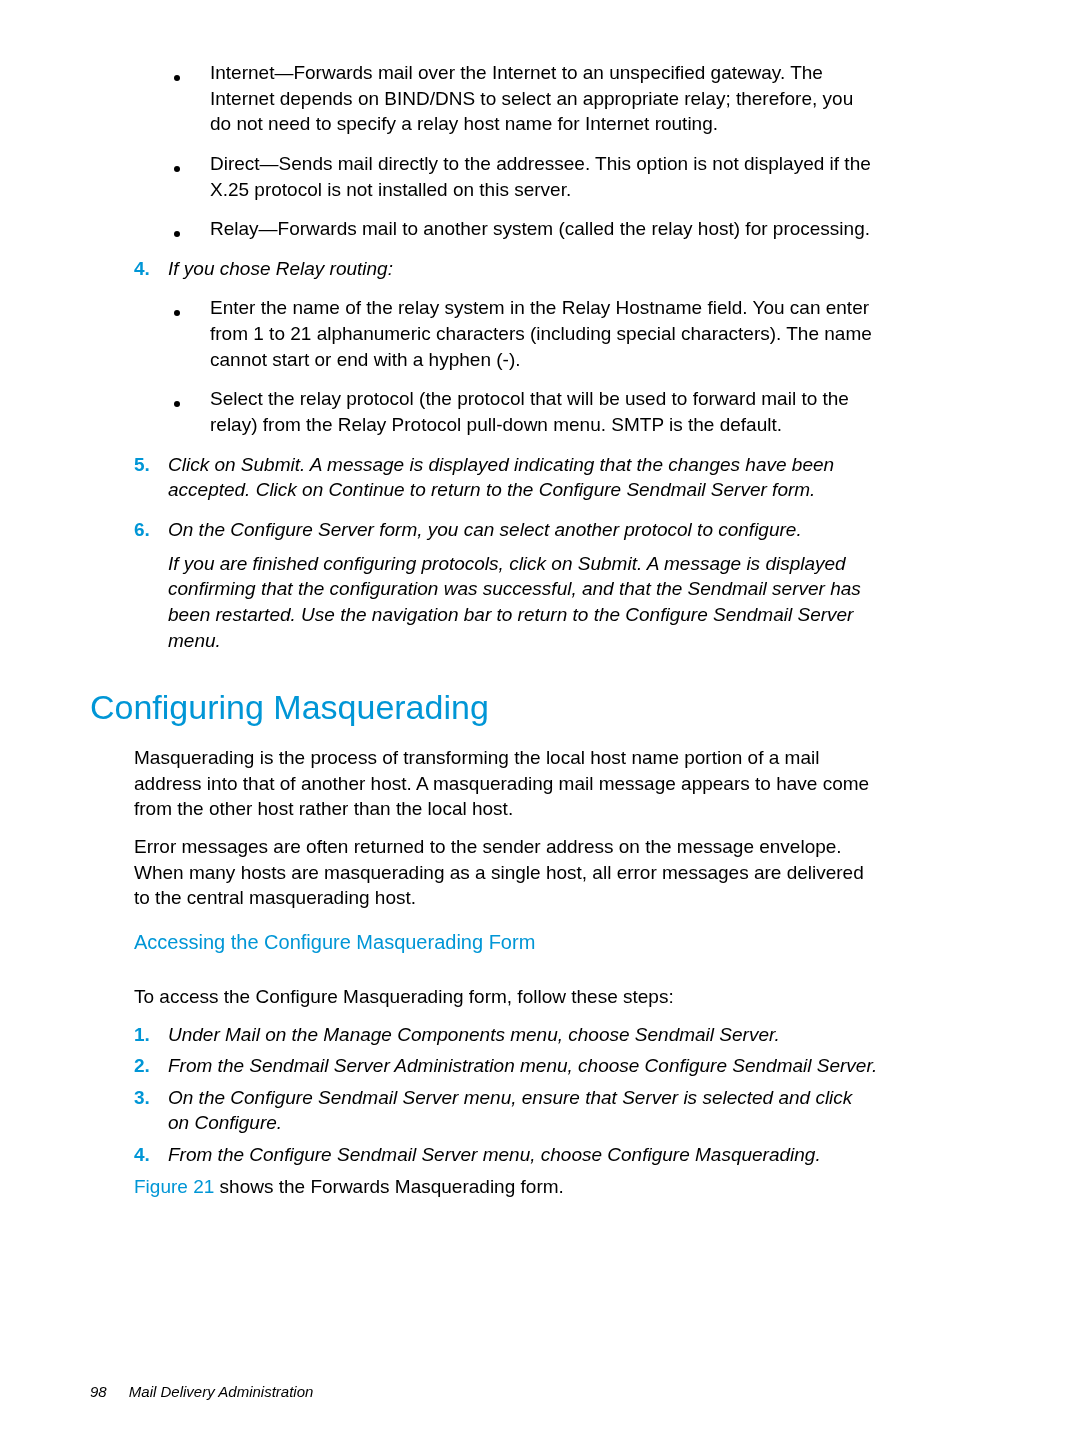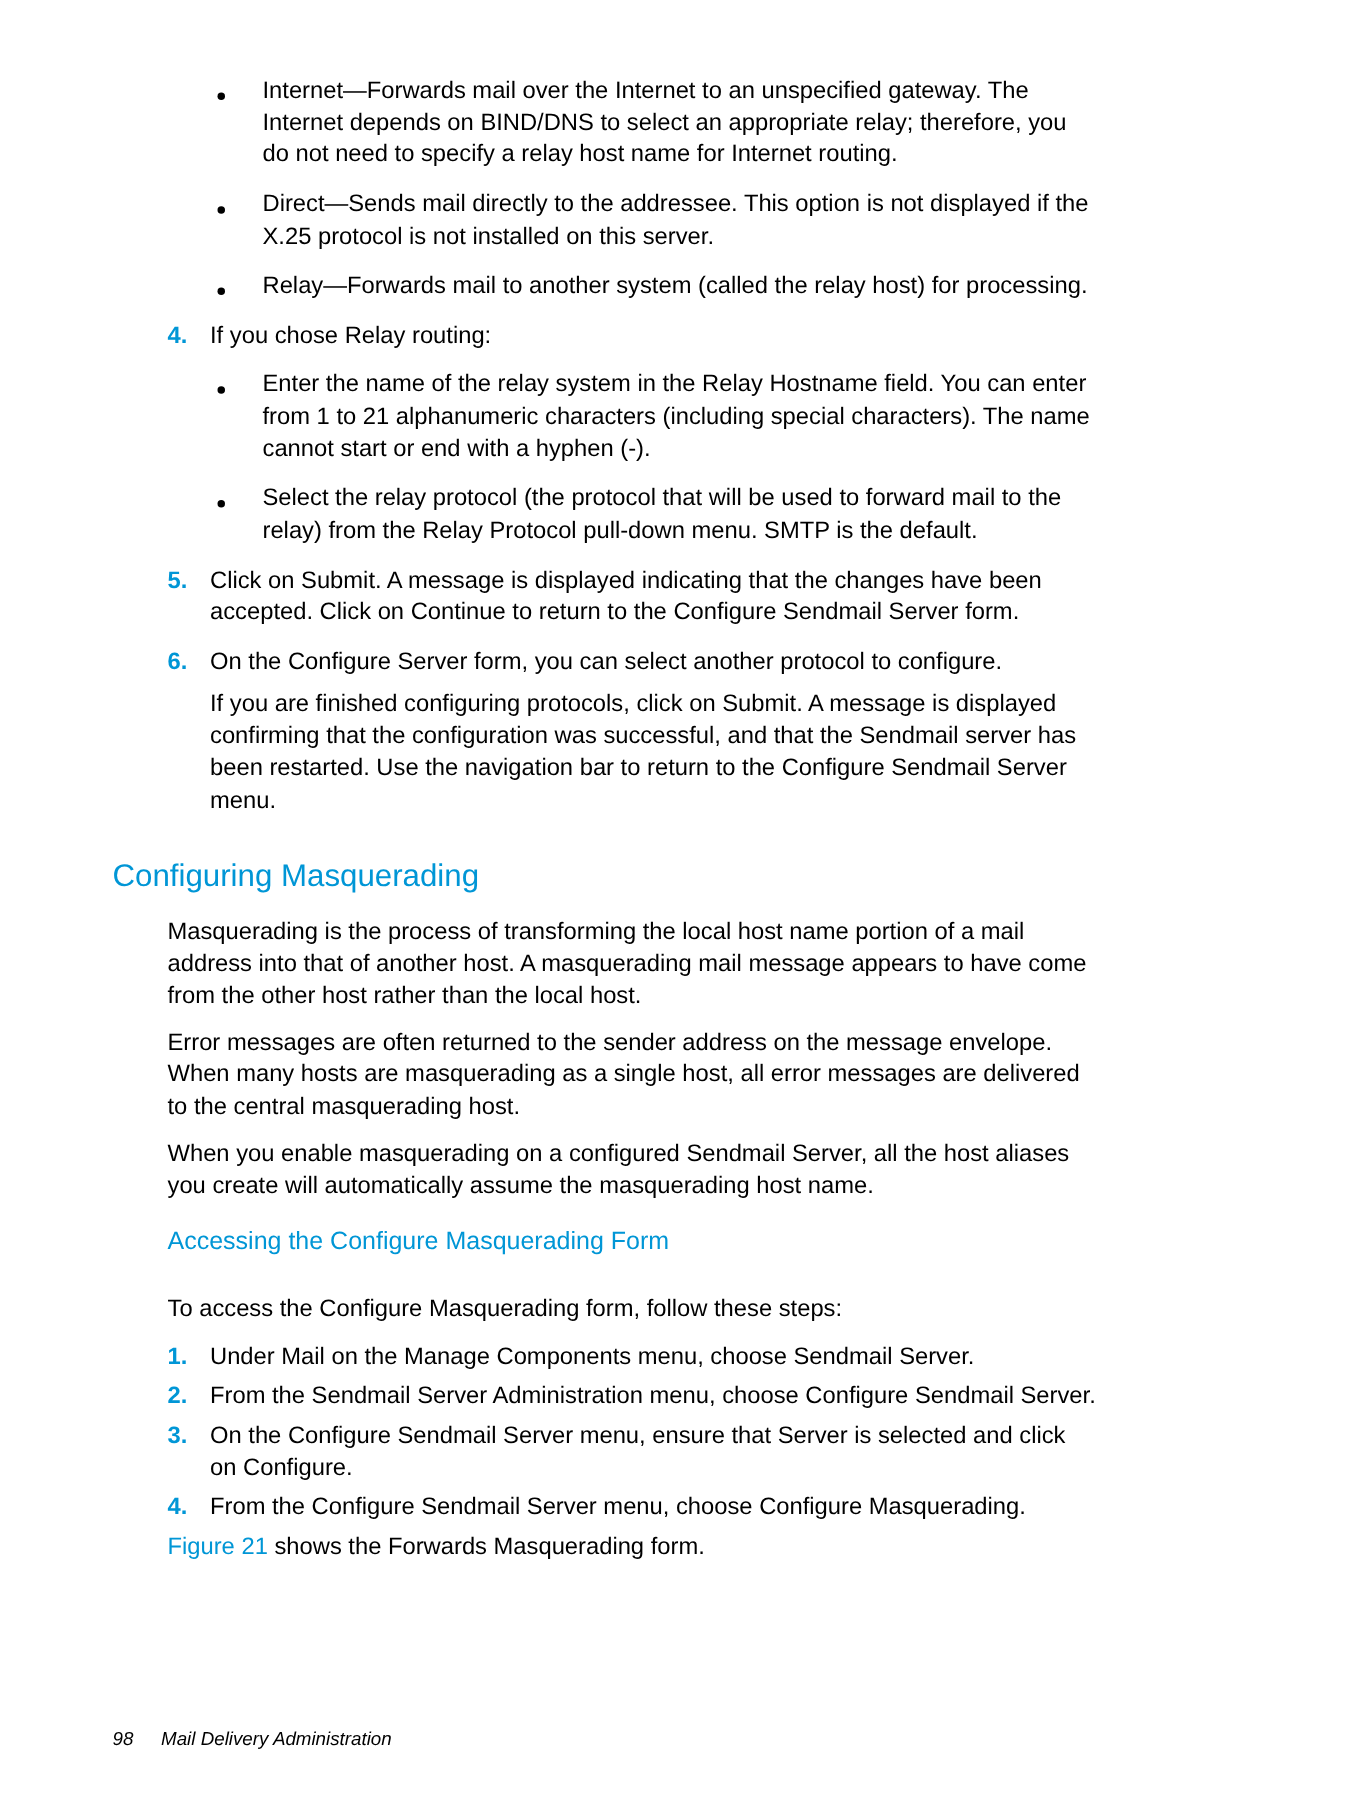--- a/index.html
+++ b/index.html
@@ -53,27 +53,28 @@
     margin-bottom: 6px;
   }
   .num-list .num {
     width: 34px;
     flex-shrink: 0;
     color: #0096d6;
     font-weight: bold;
   }
   .num-list .text {
     flex: 1;
+    font-style: italic;
   }
   .num-list .text p {
     margin: 0 0 8px 0;
   }
   .h2 {
     color: #0096d6;
-    font-size: 25px;
+    font-size: 34px;
     margin: 24px 0 14px 0;
     font-weight: normal;
   }
   .h3 {
     color: #0096d6;
     font-size: 20px;
     margin: 18px 0 28px 0;
     font-weight: normal;
   }
   .body-indent {
@@ -150,21 +151,20 @@
         <p>If you are finished configuring protocols, click on Submit. A message is displayed confirming that the configuration was successful, and that the Sendmail server has been restarted. Use the navigation bar to return to the Configure Sendmail Server menu.</p>
       </div>
     </div>
   </div>
 
   <div class="h2">Configuring Masquerading</div>
 
   <div class="body-indent">
     <p>Masquerading is the process of transforming the local host name portion of a mail address into that of another host. A masquerading mail message appears to have come from the other host rather than the local host.</p>
     <p>Error messages are often returned to the sender address on the message envelope. When many hosts are masquerading as a single host, all error messages are delivered to the central masquerading host.</p>
-    <p>When you enable masquerading on a configured Sendmail Server, all the host aliases you create will automatically assume the masquerading host name.</p>
 
     <div class="h3">Accessing the Configure Masquerading Form</div>
 
     <p>To access the Configure Masquerading form, follow these steps:</p>
   </div>
 
   <div class="num-list">
     <div class="row">
       <div class="num">1.</div>
       <div class="text">Under Mail on the Manage Components menu, choose Sendmail Server.</div>

